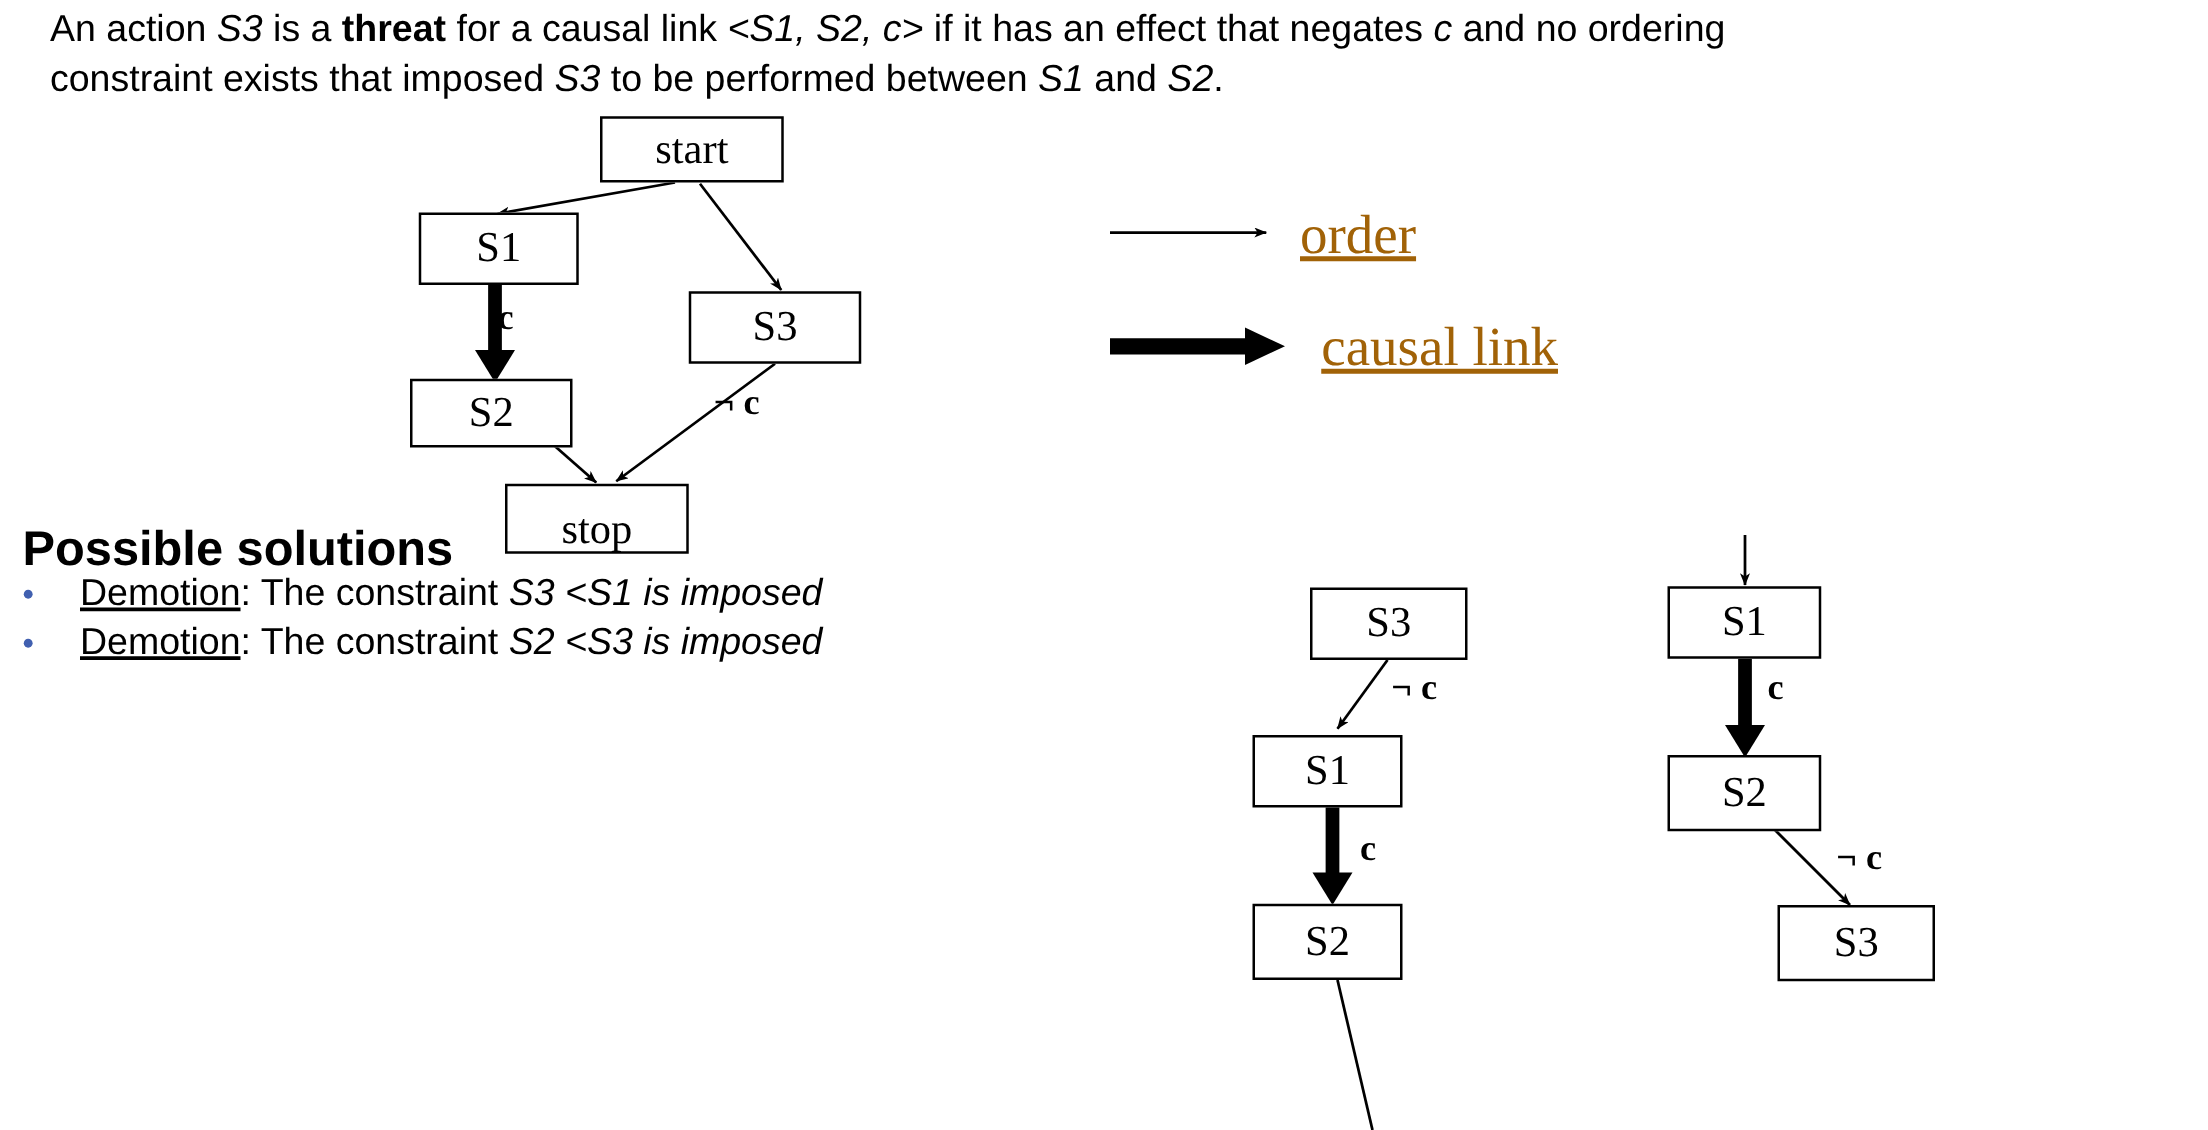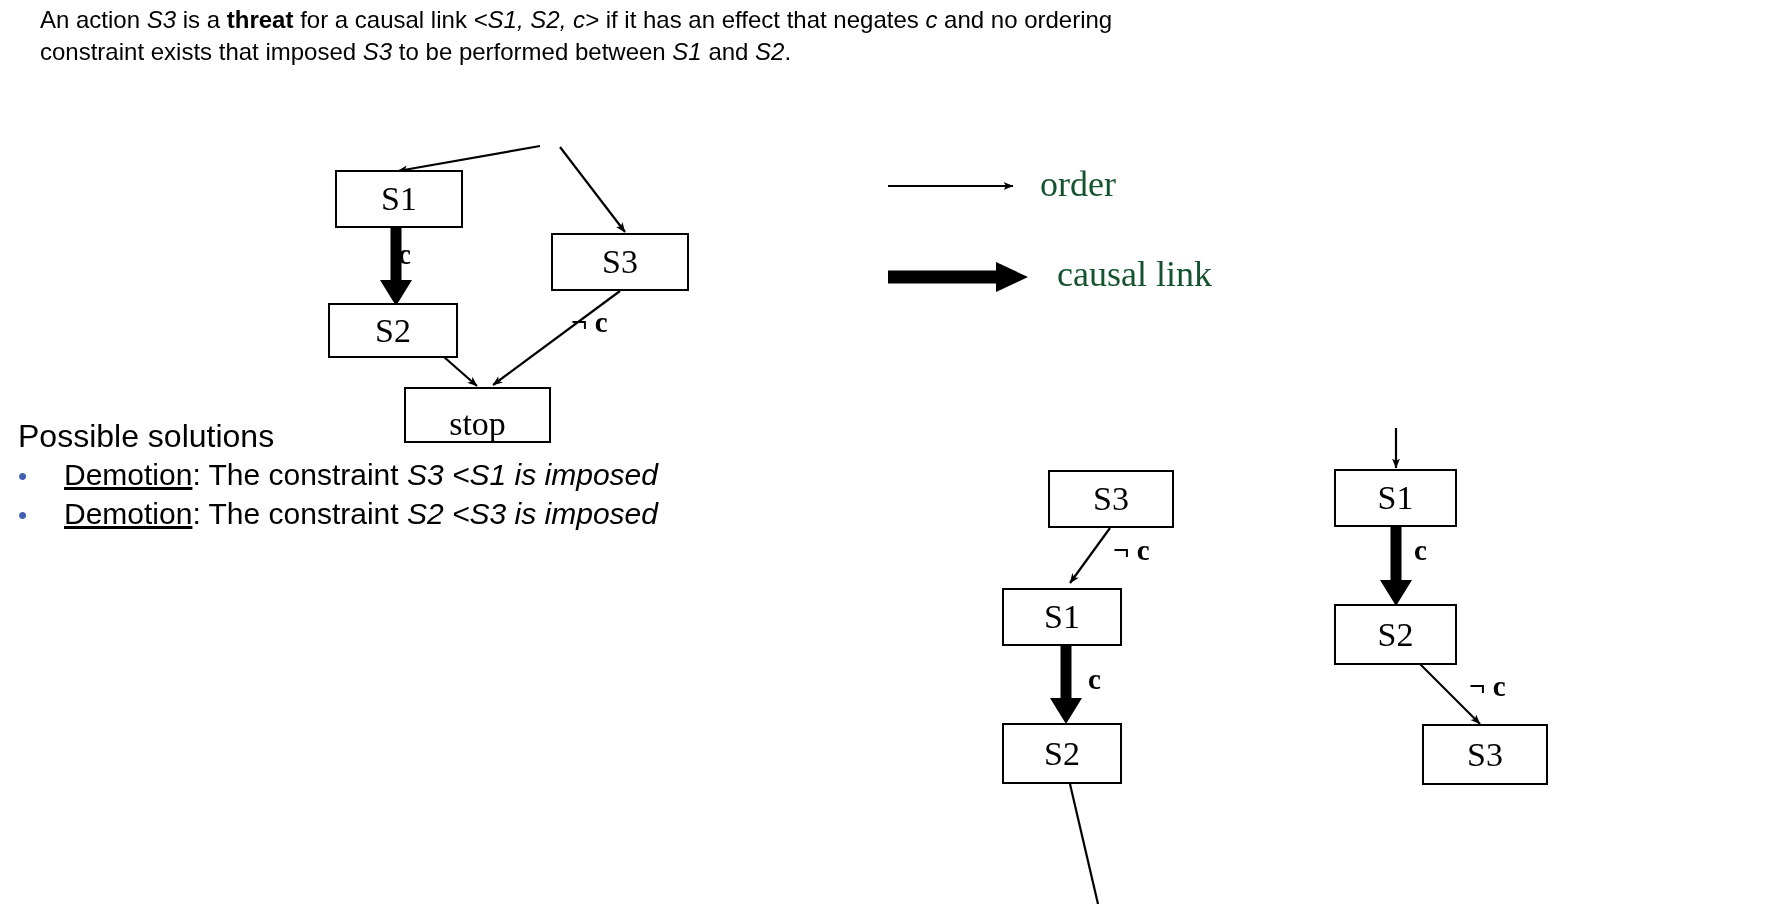--- a/index.html
+++ b/index.html
@@ -17,36 +17,37 @@
     color: #000000;
   }
 
   
   .headline {
     position: absolute;
     left: 40px;
     top: 4px;
     width: 1700px;
     font-family: "Liberation Sans", sans-serif;
-    font-size: 24px;
+    font-size: 30px;
     line-height: 1.33;
     color: #000000;
   }
   .headline .ital { font-style: italic; }
   .headline .bold { font-weight: bold; }
 
   
   .solutions-title {
     position: absolute;
     left: 18px;
     top: 418px;
-    font-size: 32px;
-    font-family: "Liberation Sans", sans-serif;
-    color: #000000;
-    white-space: nowrap;
+    font-size: 39px;
+    font-family: "Liberation Sans", sans-serif;
+    color: #000000;
+    white-space: nowrap;
+    font-weight: bold;
   }
   .bullet-row {
     position: absolute;
     left: 18px;
     font-size: 30px;
     font-family: "Liberation Sans", sans-serif;
     color: #000000;
     white-space: nowrap;
     display: flex;
     align-items: baseline;
@@ -96,25 +97,26 @@
   }
 
   
   .legend-item {
     position: absolute;
     display: flex;
     align-items: center;
   }
   .legend-label {
     font-family: "Liberation Serif", serif;
-    font-size: 36px;
-    color: #14532d;
+    font-size: 44px;
+    color: #a16207;
     margin-left: 26px;
     line-height: 1;
     white-space: nowrap;
+    text-decoration: underline;
   }
 </style>
 </head>
 <body>
 
 <div id="slide">
 
   <div class="headline">
     <span>An action </span><span class="ital">S3</span><span> is a </span><span class="bold">threat</span><span> for a causal link </span><span class="ital">&lt;S1, S2, c&gt;</span><span> if it has an effect that negates </span><span class="ital">c</span><span> and no ordering</span><br>
     <span>constraint exists that imposed </span><span class="ital">S3</span><span> to be performed between </span><span class="ital">S1</span><span> and </span><span class="ital">S2</span><span>.</span>
@@ -149,20 +151,23 @@
     <line x1="1066" y1="645" x2="1066" y2="700" stroke="#000000" stroke-width="11"></line>
     <polygon points="1050,698 1082,698 1066,724" fill="#000000"></polygon>
     <line x1="1070" y1="784" x2="1098" y2="904" stroke="#000000" stroke-width="2.2"></line>
 
     <line x1="1396" y1="428" x2="1396" y2="468" stroke="#000000" stroke-width="2.2" marker-end="url(#thin-arrow)"></line>
     <line x1="1396" y1="527" x2="1396" y2="582" stroke="#000000" stroke-width="11"></line>
     <polygon points="1380,580 1412,580 1396,606" fill="#000000"></polygon>
     <line x1="1420" y1="664" x2="1480" y2="724" stroke="#000000" stroke-width="2.2" marker-end="url(#thin-arrow)"></line>
   </svg>
 
+  <div class="node" style="left:480px; top:93px; width:147px; height:53px;">
+    <span>start</span>
+  </div>
   <div class="node" style="left:335px; top:170px; width:128px; height:58px;">
     <span>S1</span>
   </div>
   <div class="node" style="left:328px; top:303px; width:130px; height:55px;">
     <span>S2</span>
   </div>
   <div class="node" style="left:551px; top:233px; width:138px; height:58px;">
     <span>S3</span>
   </div>
   <div class="node" style="left:404px; top:387px; width:147px; height:56px;align-items:flex-end;">

